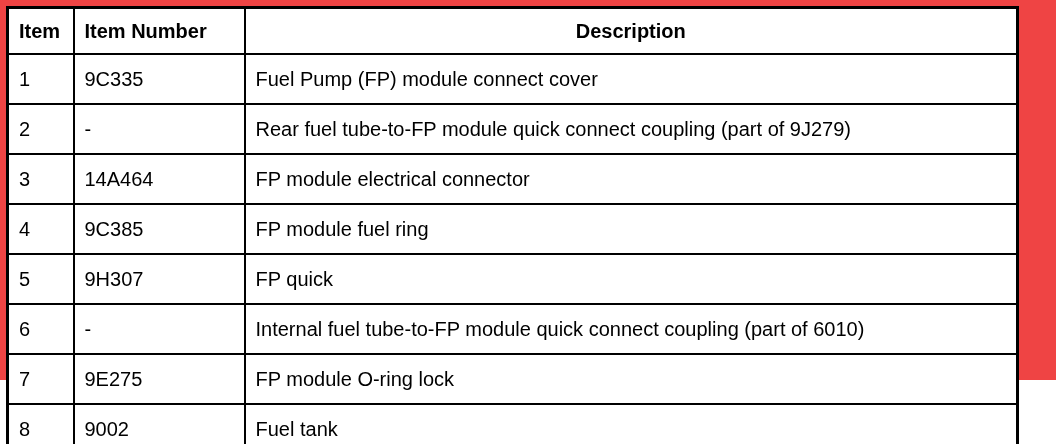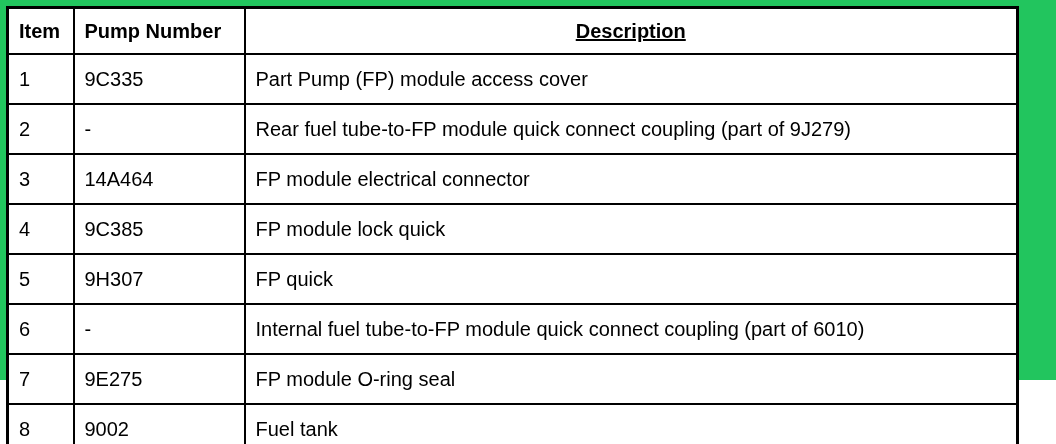--- a/index.html
+++ b/index.html
@@ -13,21 +13,21 @@
     height: 444px;
     font-family: "Liberation Sans", sans-serif;
     color: #000000;
     overflow: hidden;
   }
 
   .page {
     position: relative;
     width: 1056px;
     height: 380px;
-    background: #22c55e;
+    background: #ef4444;
   }
 
   .parts-table {
     position: absolute;
     left: 6px;
     top: 6px;
     width: 1013px;
     border-collapse: collapse;
     table-layout: fixed;
     background: #ffffff;
@@ -57,21 +57,20 @@
     font-size: 20px;
   }
 
   .parts-table thead th.th-item,
   .parts-table thead th.th-part {
     text-align: left;
   }
 
   .parts-table thead th.th-desc {
     text-align: center;
-    text-decoration: underline;
   }
 
   .parts-table tbody td.cell-item,
   .parts-table tbody td.cell-part,
   .parts-table tbody td.cell-desc {
     font-weight: normal;
   }
 </style>
 </head>
 <body>
@@ -80,60 +79,60 @@
 
   <table class="parts-table">
     <colgroup>
       <col class="col-item">
       <col class="col-part">
       <col class="col-desc">
     </colgroup>
     <thead>
       <tr>
         <th class="th-item">Item</th>
-        <th class="th-part">Pump Number</th>
+        <th class="th-part">Item Number</th>
         <th class="th-desc">Description</th>
       </tr>
     </thead>
     <tbody id="table-body">
 
     <tr>
           <td class="cell-item">1</td>
           <td class="cell-part">9C335</td>
-          <td class="cell-desc">Part Pump (FP) module access cover</td>
+          <td class="cell-desc">Fuel Pump (FP) module connect cover</td>
         </tr>
         <tr>
           <td class="cell-item">2</td>
           <td class="cell-part">-</td>
           <td class="cell-desc">Rear fuel tube-to-FP module quick connect coupling (part of 9J279)</td>
         </tr>
         <tr>
           <td class="cell-item">3</td>
           <td class="cell-part">14A464</td>
           <td class="cell-desc">FP module electrical connector</td>
         </tr>
         <tr>
           <td class="cell-item">4</td>
           <td class="cell-part">9C385</td>
-          <td class="cell-desc">FP module lock quick</td>
+          <td class="cell-desc">FP module fuel ring</td>
         </tr>
         <tr>
           <td class="cell-item">5</td>
           <td class="cell-part">9H307</td>
           <td class="cell-desc">FP quick</td>
         </tr>
         <tr>
           <td class="cell-item">6</td>
           <td class="cell-part">-</td>
           <td class="cell-desc">Internal fuel tube-to-FP module quick connect coupling (part of 6010)</td>
         </tr>
         <tr>
           <td class="cell-item">7</td>
           <td class="cell-part">9E275</td>
-          <td class="cell-desc">FP module O-ring seal</td>
+          <td class="cell-desc">FP module O-ring lock</td>
         </tr>
         <tr>
           <td class="cell-item">8</td>
           <td class="cell-part">9002</td>
           <td class="cell-desc">Fuel tank</td>
         </tr>
       </tbody>
   </table>
 
 </div>

